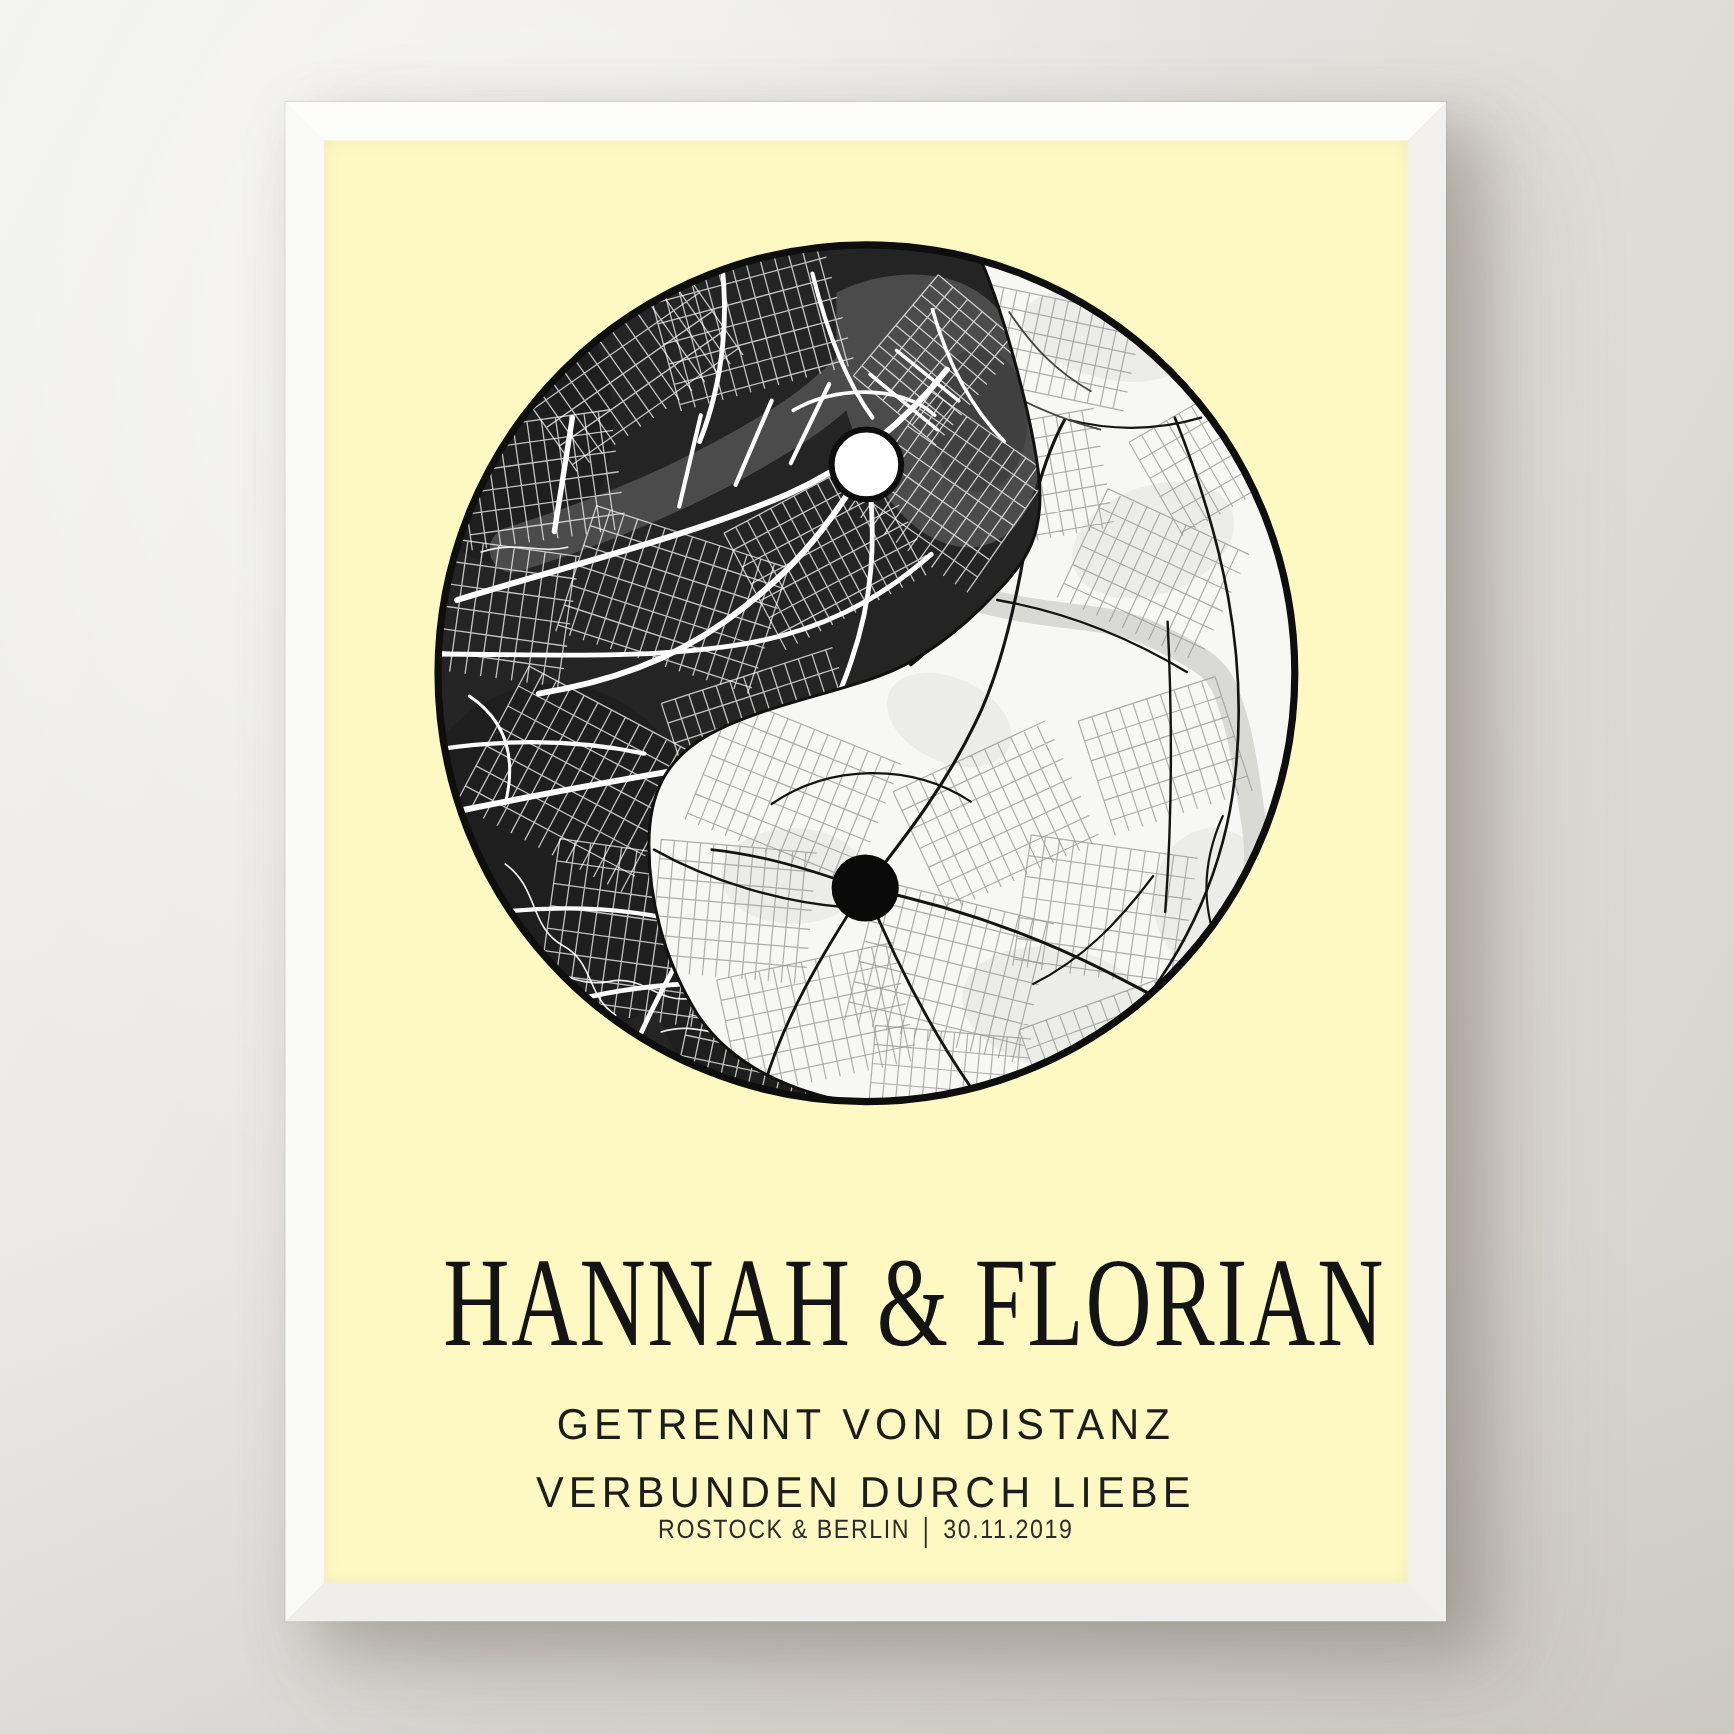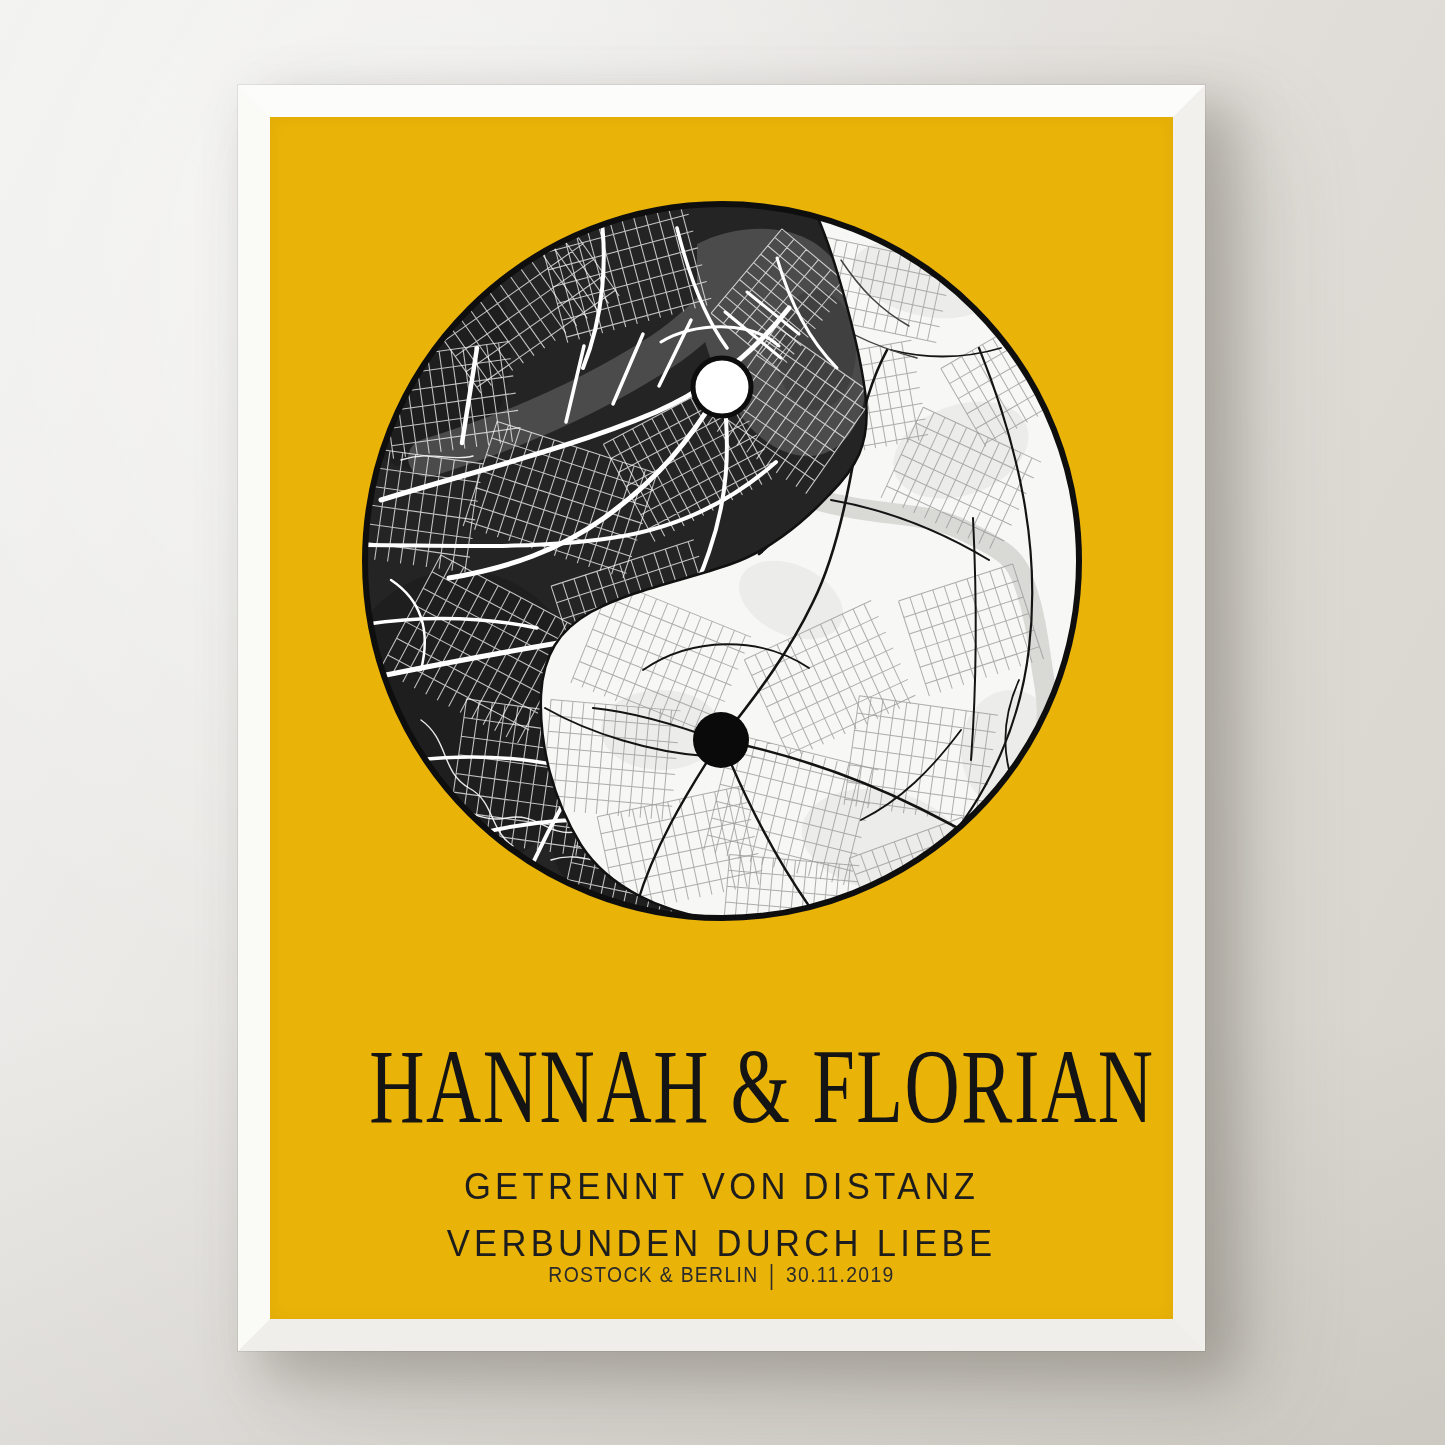--- a/index.html
+++ b/index.html
@@ -17,21 +17,21 @@
     position:absolute;left:238px;top:85px;width:967px;height:1266px;
     box-sizing:border-box;
     border-style:solid;border-width:32px;
     border-color:#fcfcfb #f1f0ed #efeeea #fafaf7;
     background:#ffffff;
     outline:1px solid rgba(80,75,65,0.10);
     box-shadow:26px 22px 48px 4px rgba(105,100,90,0.35),
                55px 45px 95px rgba(105,100,90,0.18);
   }
   .poster{
-    position:relative;width:100%;height:100%;background:#eab308;
+    position:relative;width:100%;height:100%;background:#fef9c3;
     box-shadow:inset 0 0 16px rgba(0,0,0,0.05);
   }
   .map-wrap{position:absolute;left:91px;top:83px;width:722px;height:722px;}
   .title{
     position:absolute;top:916px;left:0;width:100%;
     text-align:center;white-space:nowrap;
     font-family:"Liberation Serif",serif;
     font-size:98px;font-weight:400;letter-spacing:2px;color:#141414;
     transform:scale(0.78,1.08);transform-origin:center top;
     line-height:1;

